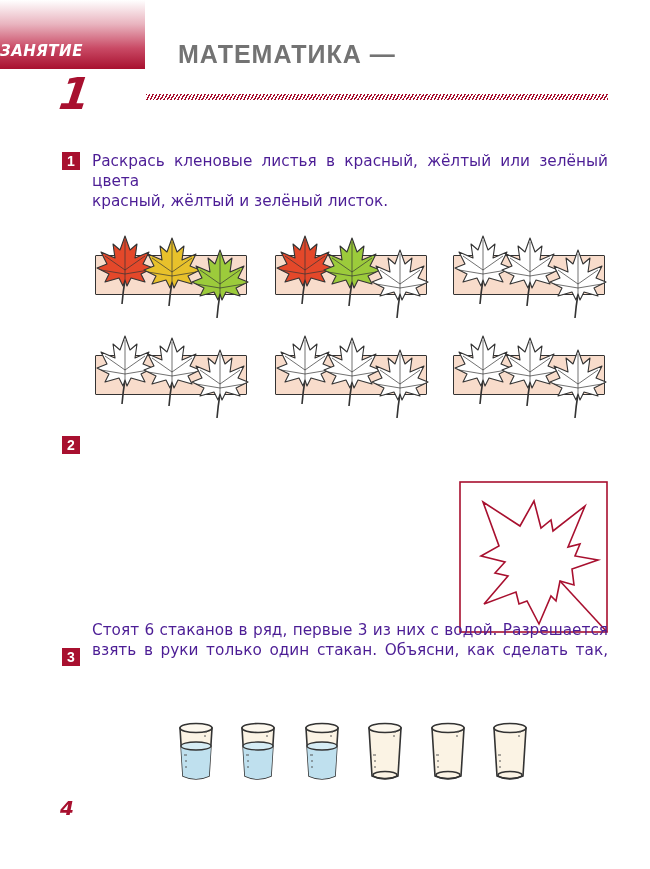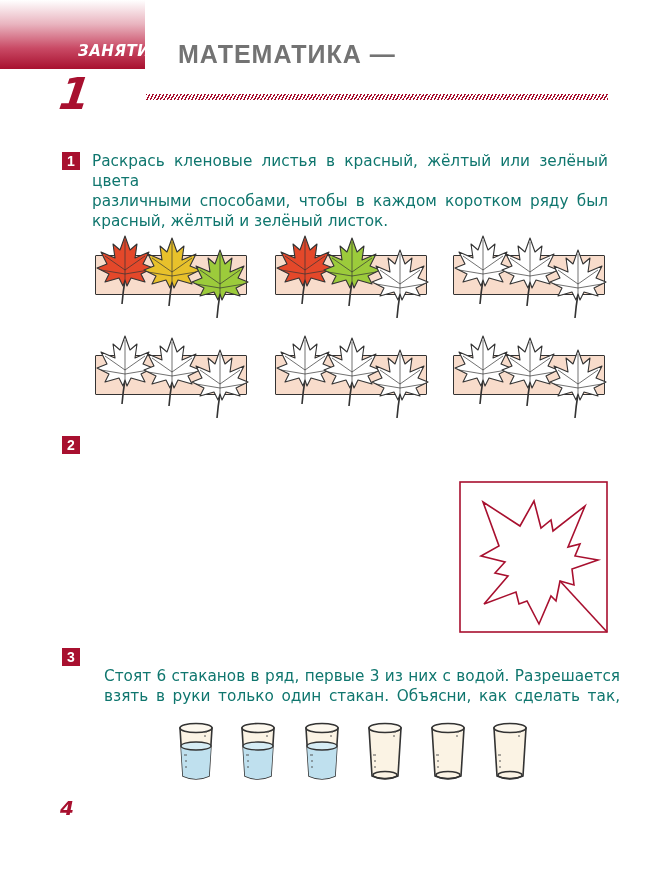--- a/index.html
+++ b/index.html
@@ -7,21 +7,21 @@
       width: 650px; height: 869px; position: relative; overflow: hidden;
       background: #ffffff;
       font-family: "DejaVu Sans", sans-serif;
       color: #231f20;
     }
     .lesson-tab {
       position: absolute; left: 0; top: 0; width: 145px; height: 69px;
       background: linear-gradient(to bottom, #ffffff 0%, #e9b4bf 35%, #c94a65 70%, #a8102f 100%);
     }
     .lesson-label {
-      position: absolute; left: 16px; top: 42px; width: 145px; text-align: right;
+      position: absolute; left: 0; top: 42px; width: 145px; text-align: left;
       color: #ffffff; font-family: "DejaVu Sans", sans-serif; font-weight: bold;
       font-style: italic; font-size: 15px; letter-spacing: 0.5px;
     }
     .lesson-number {
       position: absolute; left: 55px; top: 70px; width: 40px; text-align: center;
       color: #a8102f; font-family: "DejaVu Sans", sans-serif; font-weight: bold;
       font-style: italic; font-size: 44px; line-height: 48px;
       transform: skewX(-8deg);
     }
     .title {
@@ -34,21 +34,21 @@
       background: repeating-linear-gradient(-60deg, #a8102f 0px, #a8102f 1.3px, #ffffff 1.3px, #ffffff 3px);
     }
     .task-badge {
       position: absolute; width: 18px; height: 18px; background: #a8102f;
       color: #ffffff; font-family: "Liberation Sans", sans-serif; font-weight: bold;
       font-size: 14px; line-height: 18px; text-align: center;
     }
     .task-text {
       position: absolute; left: 92px; width: 516px;
       font-family: "DejaVu Sans", sans-serif; font-size: 15.3px; line-height: 20px;
-      text-align: justify; color: #0f766e;
+      text-align: justify; color: #4c1d95;
     }
     .task-text span.line { display: block; text-align-last: justify; }
     .task-text span.line.last { text-align-last: left; }
     .leaf-row {
       position: absolute; width: 180px; height: 100px;
     }
     .leaf-row .band {
       position: absolute; left: 3px; top: 25px; width: 150px; height: 38px;
       background: #f8dccb; border: 1.5px solid #333; border-radius: 1px;
     }
@@ -71,21 +71,20 @@
 <div class="lesson-label">ЗАНЯТИЕ</div>
 <div class="lesson-number">1</div>
 <div class="title">
   <div>МАТЕМАТИКА —</div>
 </div>
 <div class="title-rule"></div>
 
 <div class="task-badge" style="left:62px;top:152px;">1</div>
 <div class="task-text" style="top:151px;">
   <span class="line">Раскрась кленовые листья в красный, жёлтый или зелёный цвета</span>
-  <span class="line">различными способами, чтобы в каждом коротком ряду был</span>
   <span class="line last">красный, жёлтый и зелёный листок.</span>
 </div>
 
 <div id="leaf-rows">
     <div class="leaf-row" style="left: 92px; top: 230px;">
       <div class="band" style="background: rgb(248, 220, 203);"></div>
       <svg width="180" height="100">
         <g transform="translate(33,40)">
           <path d="M0,10 Q-2,22 -3,34" stroke="#333" stroke-width="1.6" fill="none"></path>
           <path d="M0,-34 L5,-20 L12,-26 L10,-12 L24,-18 L18,-6 L28,-2 L16,4 L20,12 L6,8 L2,16 L0,10 L-2,16 L-6,8 L-20,12 L-16,4 L-28,-2 L-18,-6 L-24,-18 L-10,-12 L-12,-26 L-5,-20 Z" fill="#e4482a" stroke="#333" stroke-width="1.1" stroke-linejoin="round"></path>
@@ -211,21 +210,21 @@
 
 <div class="drawing-box">
   <svg width="152" height="156" viewBox="458 480 152 156">
     <rect x="460" y="482" width="147" height="150" fill="none" stroke="#a8102f" stroke-width="1.6"></rect>
     <polygon fill="none" stroke="#a8102f" stroke-width="1.6" stroke-linejoin="miter" points="483,502 520,526 534,501 541,528 551,520 553,531 585,506 568,547 580,544 575,556 598,560 572,569 574,585 560,581 556,601 551,596 539,624 527,601 519,604 516,592 484,604 508,576 495,573 505,562 481,556 499,546"></polygon>
     <line x1="560" y1="581" x2="607" y2="632" stroke="#a8102f" stroke-width="1.6"></line>
   </svg>
 </div>
 
 <div class="task-badge" style="left:62px;top:648px;">3</div>
-<div class="task-text" style="top:666px;margin-left:12px;">
+<div class="task-text" style="top:620px;">
   <span class="line">Стоят 6 стаканов в ряд, первые 3 из них с водой. Разрешается</span>
   <span class="line">взять в руки только один стакан. Объясни, как сделать так,</span>
 </div>
 
 <div class="glasses" id="glasses">
     <svg width="40" height="66" class="glass" style="left: 6px;">
       <path d="M4,8 L7,56 Q20,62 33,56 L36,8 Z" fill="#fbf3e4" stroke="#333" stroke-width="1.6"></path>
       <path d="M5,26 L7,56 Q20,62 33,56 L35,26 Q20,32 5,26 Z" fill="#bfe0ee" stroke="none"></path>
       <ellipse cx="20" cy="26" rx="15" ry="4" fill="#d6ecf4" stroke="#333" stroke-width="1.3"></ellipse>
       <ellipse cx="20" cy="8" rx="16" ry="4.5" fill="#fdf8ee" stroke="#333" stroke-width="1.6"></ellipse>

